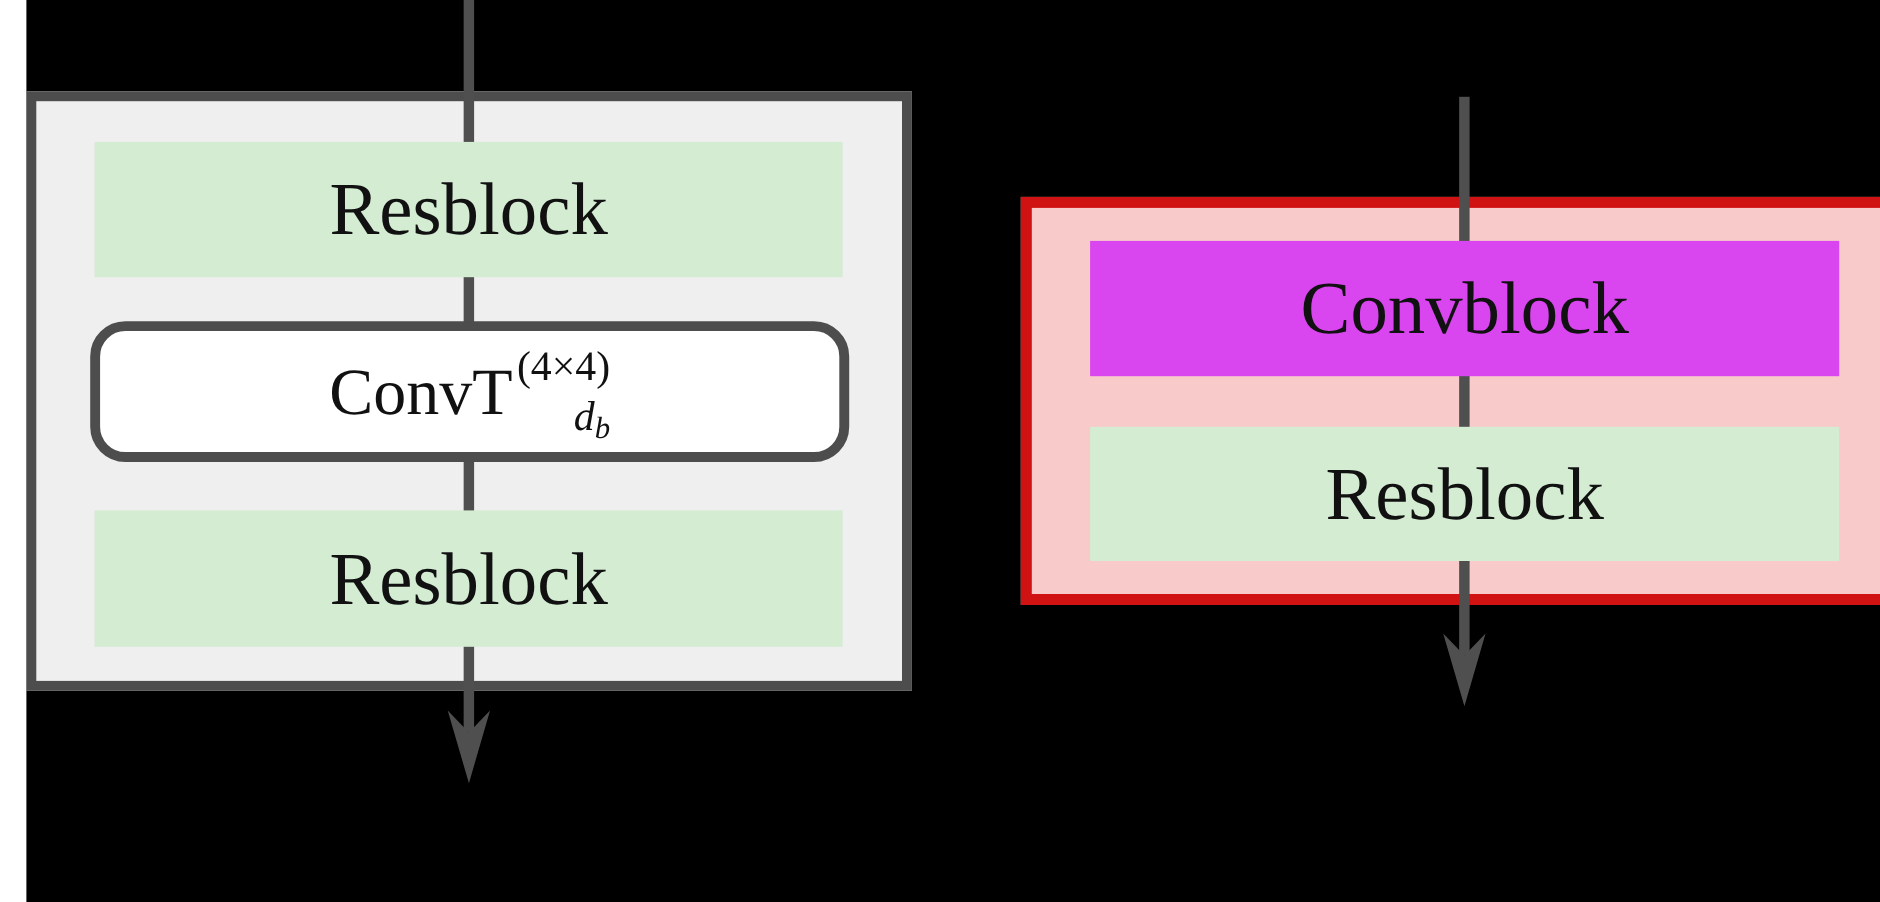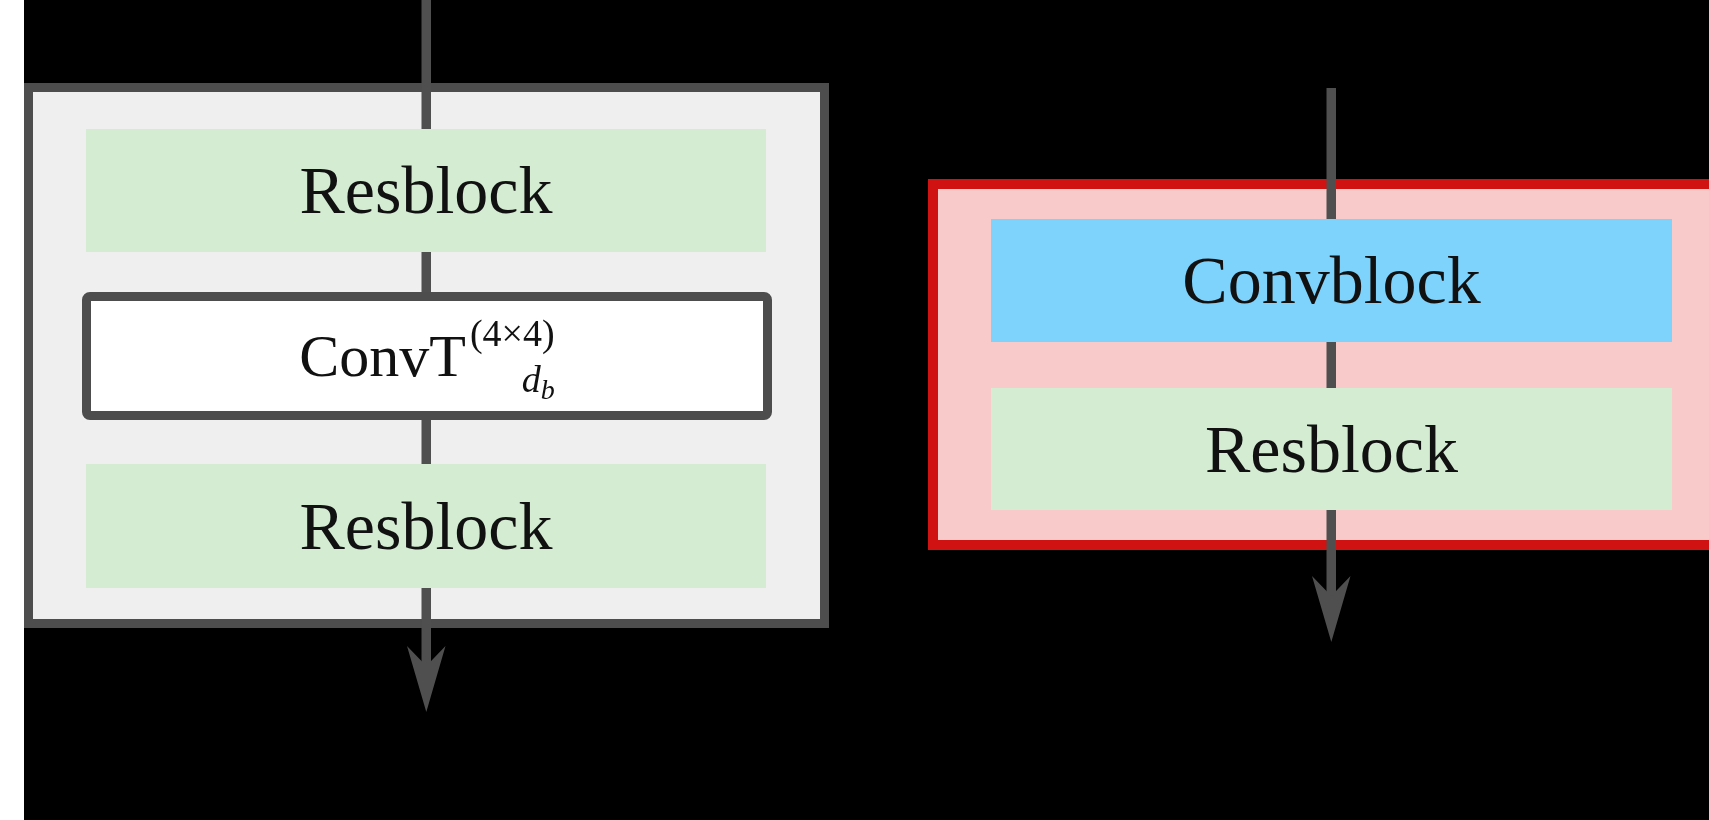--- a/index.html
+++ b/index.html
@@ -42,21 +42,21 @@
   .bar-left-bottom { left: 62px;  top: 464px; width: 680px; height: 124px; }
   .bar-right-top   { left: 967px; top: 219px; width: 681px; height: 123px; }
   .bar-right-bottom{ left: 967px; top: 388px; width: 681px; height: 122px; }
 
   .convbox {
     position: absolute;
     left: 58px; top: 292px;
     width: 690px; height: 128px;
     box-sizing: border-box;
     border: 9px solid;
-    border-radius: 8px;
+    border-radius: 32px;
     z-index: 3;
     display: flex;
     align-items: center;
     justify-content: center;
     color: #111111;
   }
 
   .mline { display: flex; align-items: center; font-size: 60px; }
   .mscripts {
     display: inline-flex;
@@ -113,21 +113,21 @@
           <span class="msub-b">b</span>
         </span>
       </span>
     </span>
   </div>
 
   <div class="bar bar-left-bottom" style="background-color: rgb(211, 236, 210);">
     <span>Resblock</span>
   </div>
 
-  <div class="bar bar-right-top" style="background-color: #7dd3fc;">
+  <div class="bar bar-right-top" style="background-color: #d946ef;">
     <span>Convblock</span>
   </div>
 
   <div class="bar bar-right-bottom" style="background-color: rgb(211, 236, 210);">
     <span>Resblock</span>
   </div>
 
 </div>
 
 </body></html>

